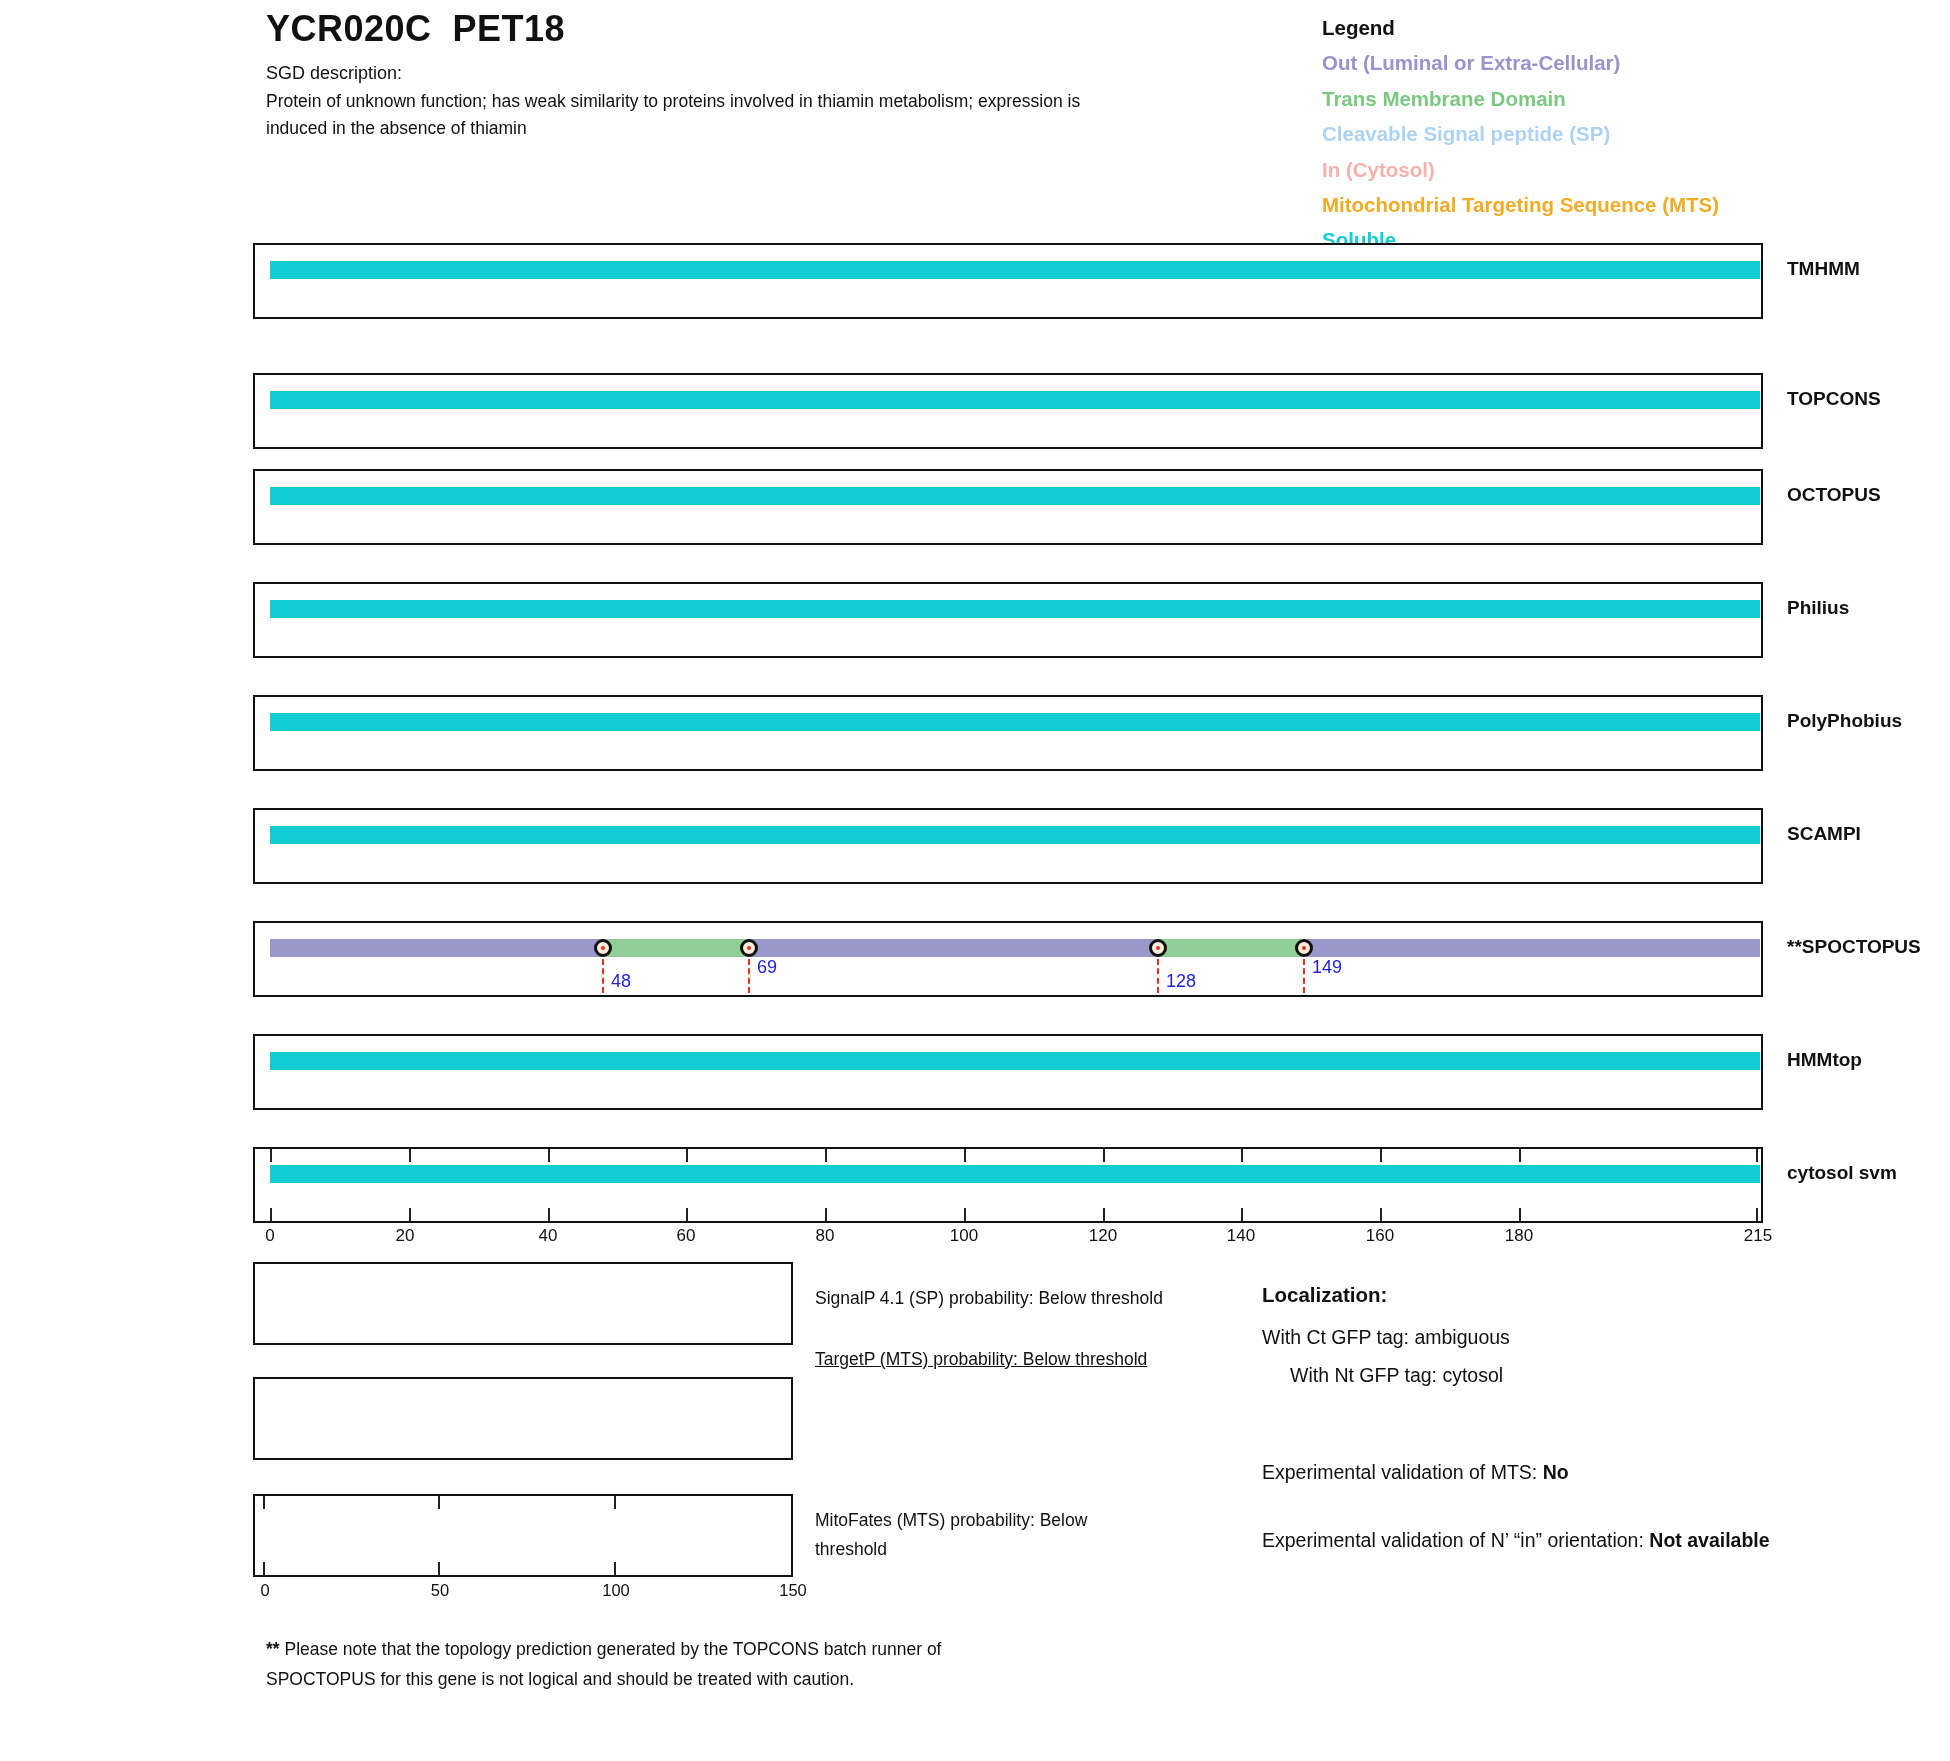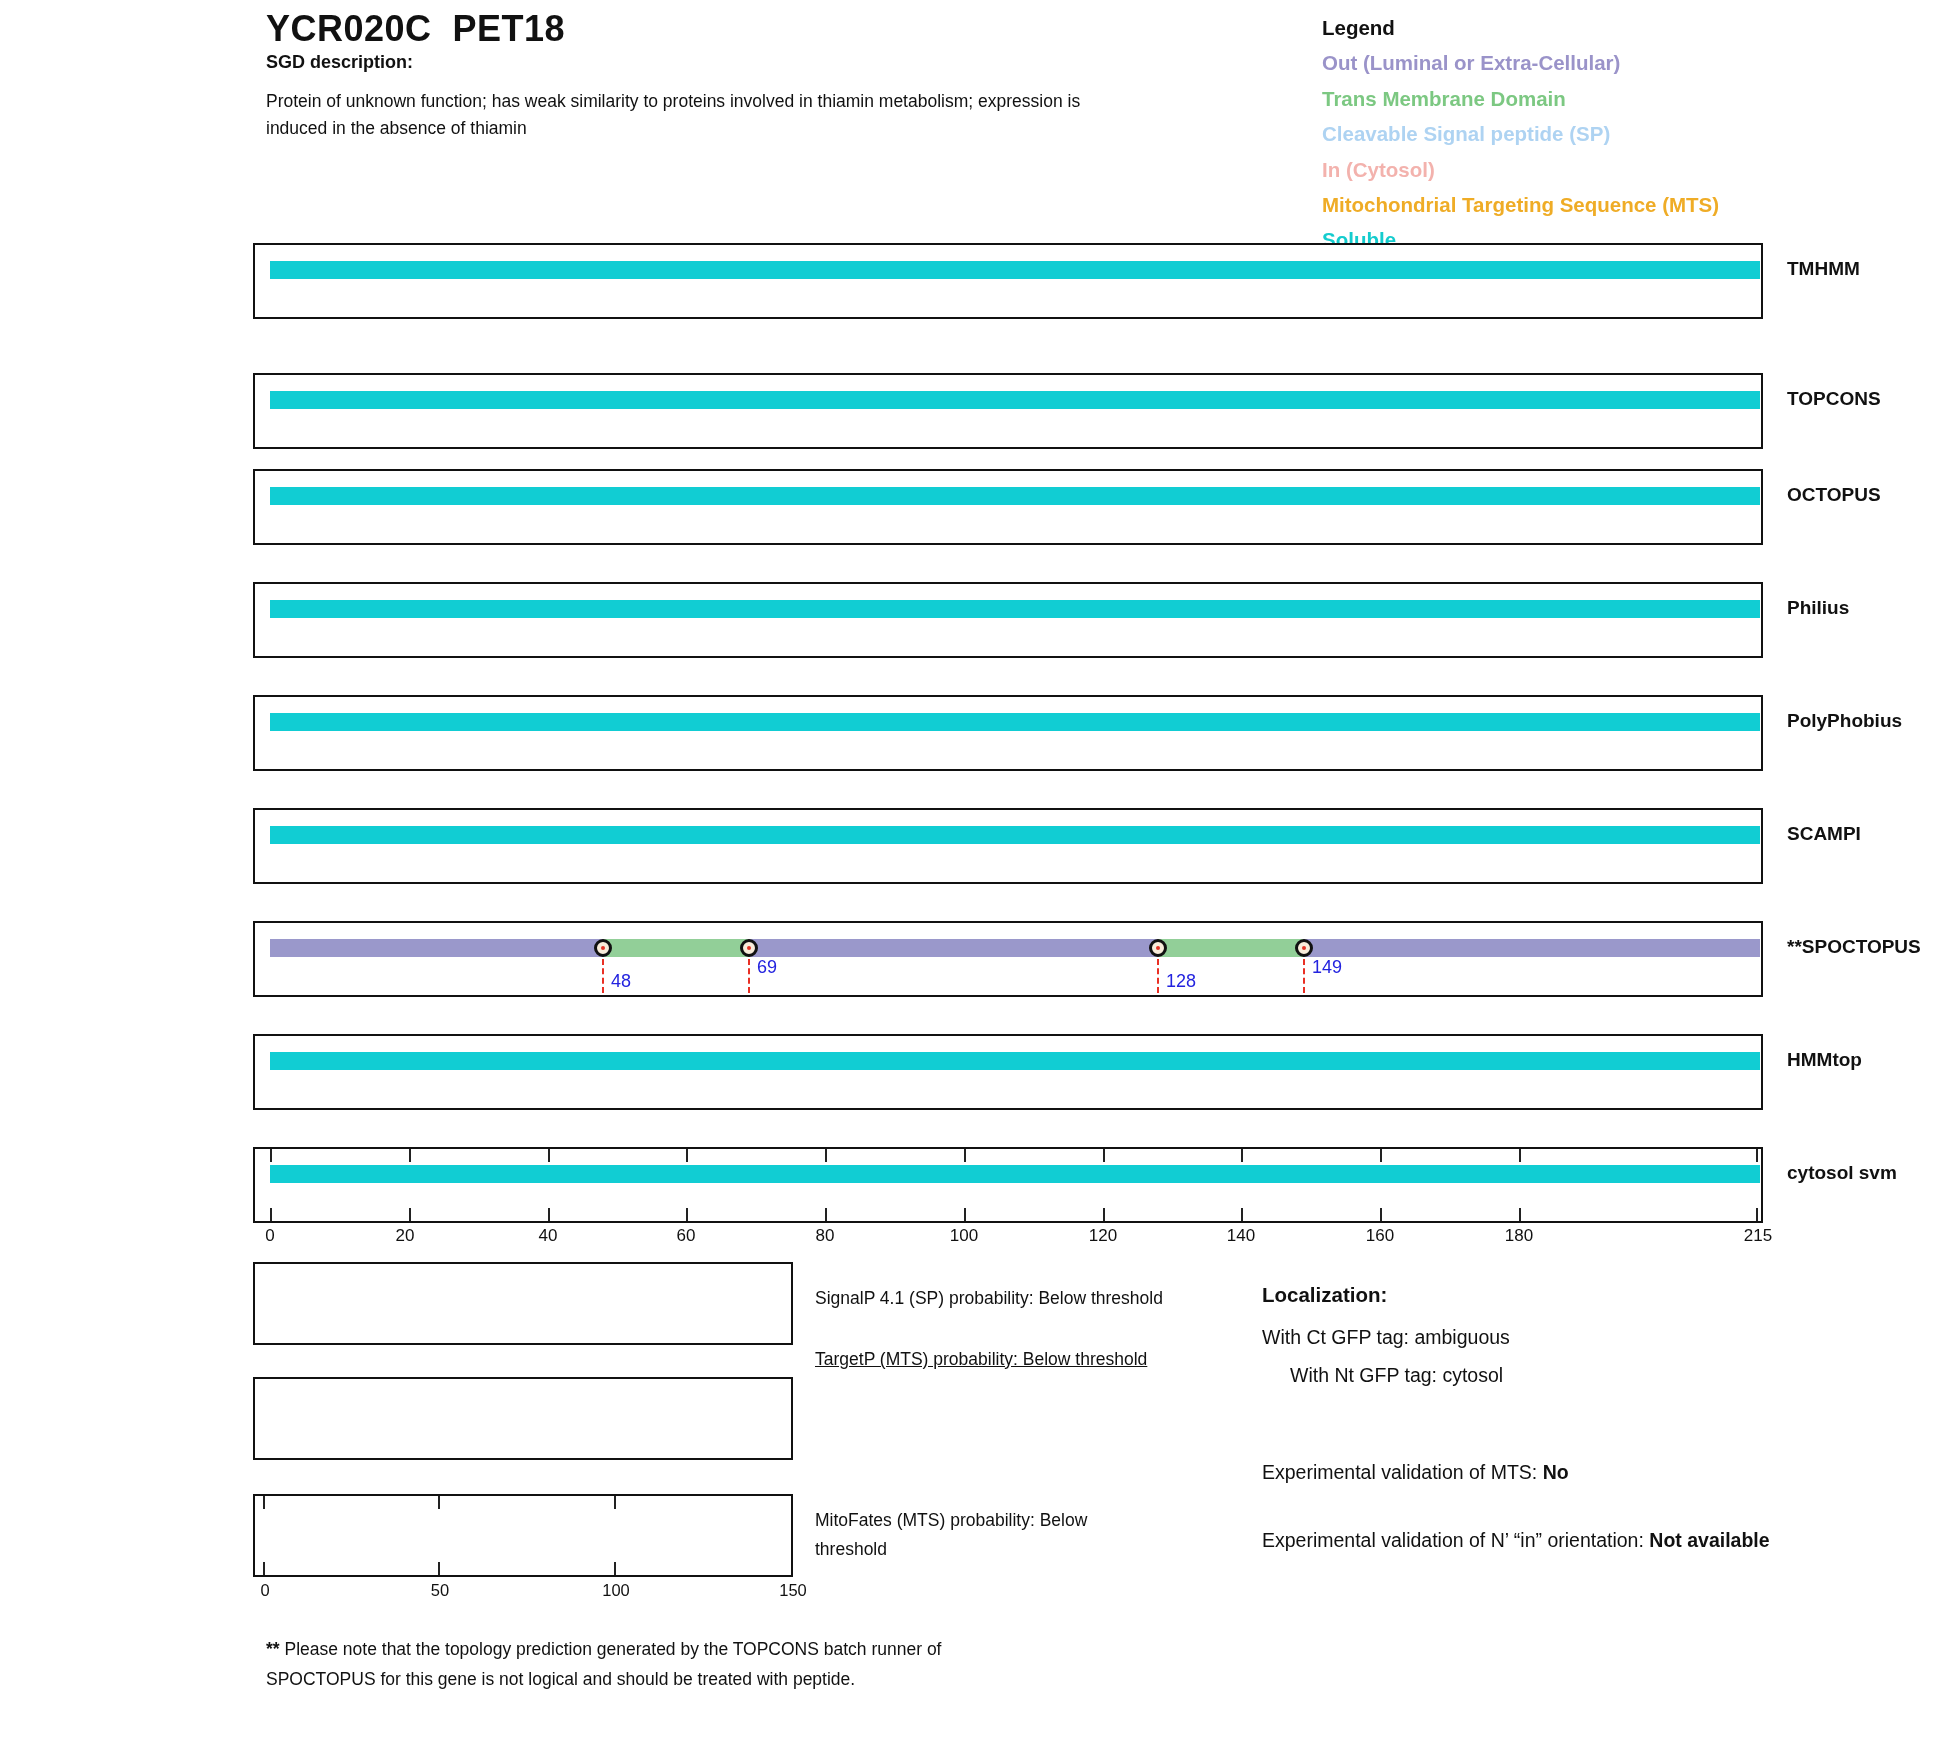--- a/index.html
+++ b/index.html
@@ -1,21 +1,21 @@
 <!DOCTYPE html>
 <html><head>
 <meta charset="utf-8">
 <style>
   html,body{margin:0;padding:0;background:#fff;}
   #page{position:relative;width:1950px;height:1761px;background:#ffffff;
         font-family:"Liberation Sans",sans-serif;color:#111;overflow:hidden;}
 
   
   #title{position:absolute;left:266px;top:8px;font-size:36px;font-weight:bold;white-space:pre;letter-spacing:.5px;}
-  #sgd-label{position:absolute;left:266px;top:52px;font-size:18px;font-weight:bold;}
+  #sgd-label{position:absolute;left:266px;top:63px;font-size:18px;font-weight:normal;}
   #sgd-desc{position:absolute;left:266px;top:88px;width:1030px;font-size:17.5px;line-height:27px;white-space:pre-line;}
 
   
   #legend{position:absolute;left:1322px;top:10px;font-size:20.5px;font-weight:bold;line-height:35.4px;}
   #legend .lg-title{color:#111;}
 
   
   .track{position:absolute;left:253px;width:1506px;height:72px;border:2px solid #111;background:#fff;}
   .bar{position:absolute;left:15px;width:1490px;top:16px;height:18px;}
   .track-label{position:absolute;left:1532px;top:13px;font-size:19px;font-weight:bold;white-space:nowrap;color:#111;}
@@ -199,15 +199,15 @@
     <span style="left:538px;">150</span>
   </div>
 
   <div class="loc h" style="top:1283px;">Localization:</div>
   <div class="loc" style="top:1326px;">With Ct GFP tag: ambiguous</div>
   <div class="loc" style="top:1364px;margin-left:28px;">With Nt GFP tag: cytosol</div>
   <div class="loc" style="top:1461px;"><span>Experimental validation of MTS: </span><b>No</b></div>
   <div class="loc" id="loc-orient" style="top:1524px;"><span>Experimental validation of N’ “in” orientation: </span><b>Not available</b></div>
 
   <div id="footnote"><span class="stars">**</span><span> Please note that the topology prediction generated by the TOPCONS batch runner of
-SPOCTOPUS for this gene is not logical and should be treated with peptide.</span></div>
+SPOCTOPUS for this gene is not logical and should be treated with caution.</span></div>
 
 </div>
 
 </body></html>

